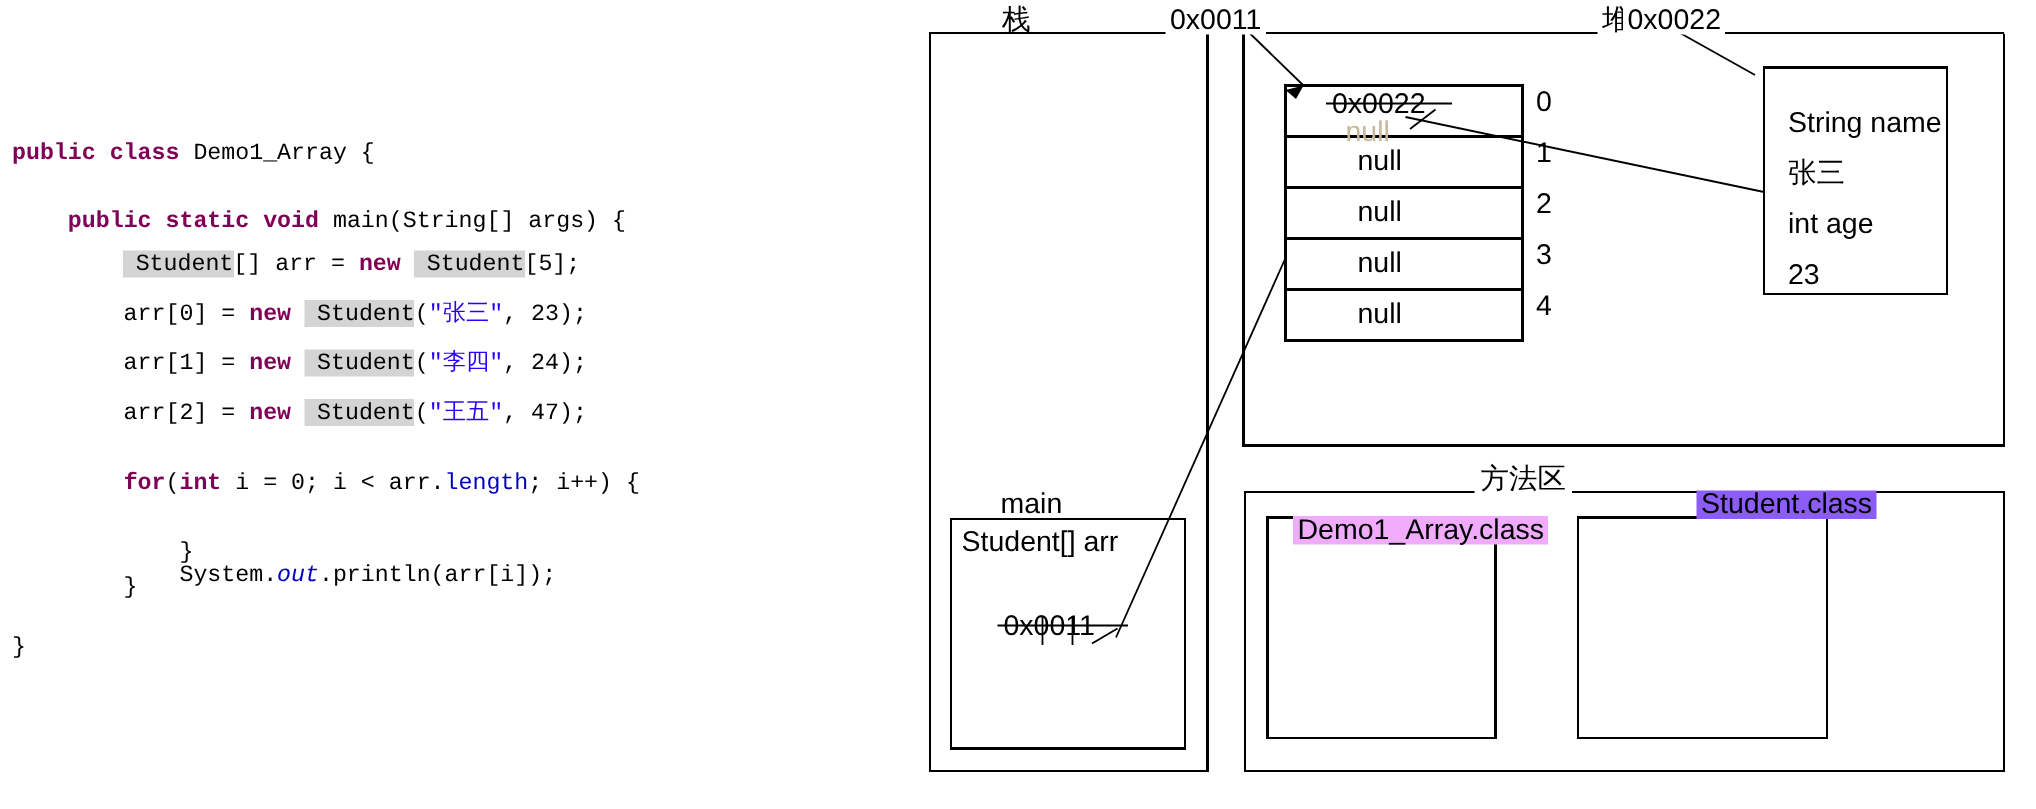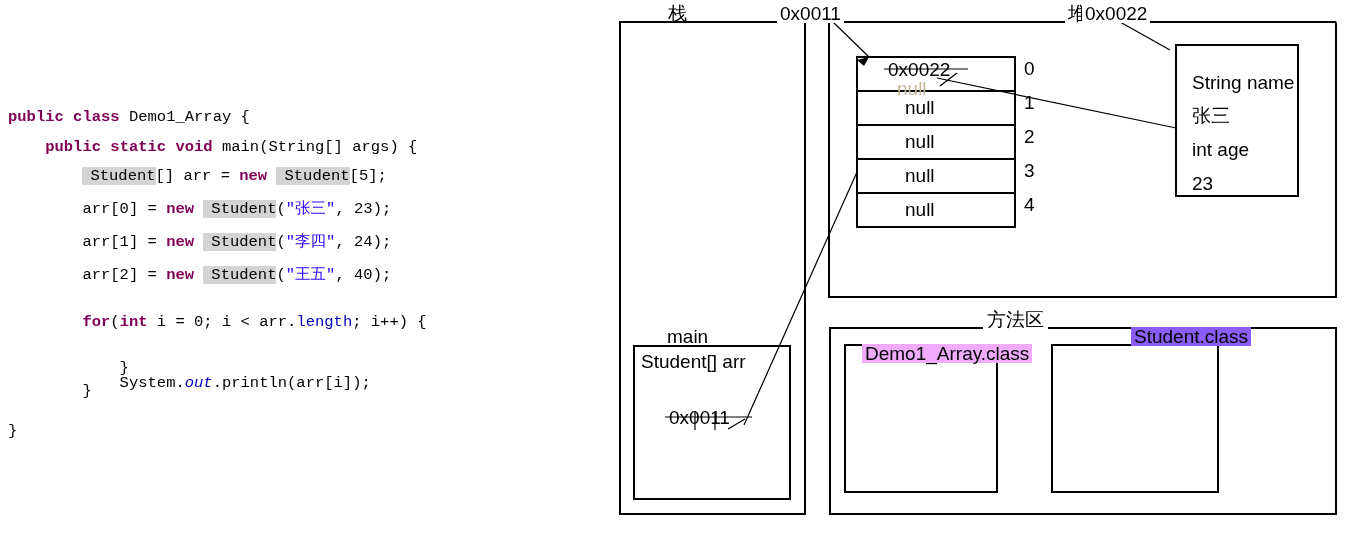--- a/index.html
+++ b/index.html
@@ -80,31 +80,31 @@
   .lbl-frame  { font-size: 19px; }
   .lbl-field  { font-size: 19px; }
   .lbl-class  { font-size: 19px; }
   .ghost      { color: #c8b89a; font-size: 19px; }
 </style>
 </head>
 <body>
 
 <div id="code-panel">
 
-  <div class="code-line" style="top:109px;"><span class="kw">public class</span> <span>Demo1_Array</span> {</div>
+  <div class="code-line" style="top:94px;"><span class="kw">public class</span> <span>Demo1_Array</span> {</div>
 
   <div class="code-line" style="top:139px;">    <span class="kw">public static void</span> <span>main</span>(String[] args) {</div>
 
   <div class="code-line" style="top:168px;">        <span class="hl">Student</span>[] arr = <span class="kw">new</span> <span class="hl">Student</span>[<span>5</span>];</div>
 
   <div class="code-line" style="top:201px;">        arr[0] = <span class="kw">new</span> <span class="hl">Student</span>(<span class="str">"<span>张三</span>"</span>, <span>23</span>);</div>
 
   <div class="code-line" style="top:234px;">        arr[1] = <span class="kw">new</span> <span class="hl">Student</span>(<span class="str">"<span>李四</span>"</span>, <span>24</span>);</div>
 
-  <div class="code-line" style="top:267px;">        arr[2] = <span class="kw">new</span> <span class="hl">Student</span>(<span class="str">"<span>王五</span>"</span>, <span>40</span>);</div>
+  <div class="code-line" style="top:267px;">        arr[2] = <span class="kw">new</span> <span class="hl">Student</span>(<span class="str">"<span>王五</span>"</span>, <span>47</span>);</div>
 
   <div class="code-line" style="top:314px;">        <span class="kw">for</span>(<span class="kw">int</span> i = 0; i &lt; arr.<span class="fld">length</span>; i++) {</div>
 
   <div class="code-line" style="top:337px;margin-top:38px;">            System.<span class="stat">out</span>.println(arr[i]);</div>
 
   <div class="code-line" style="top:360px;">            }</div>
 
   <div class="code-line" style="top:383px;">        }</div>
 
   <div class="code-line" style="top:423px;">}</div>

